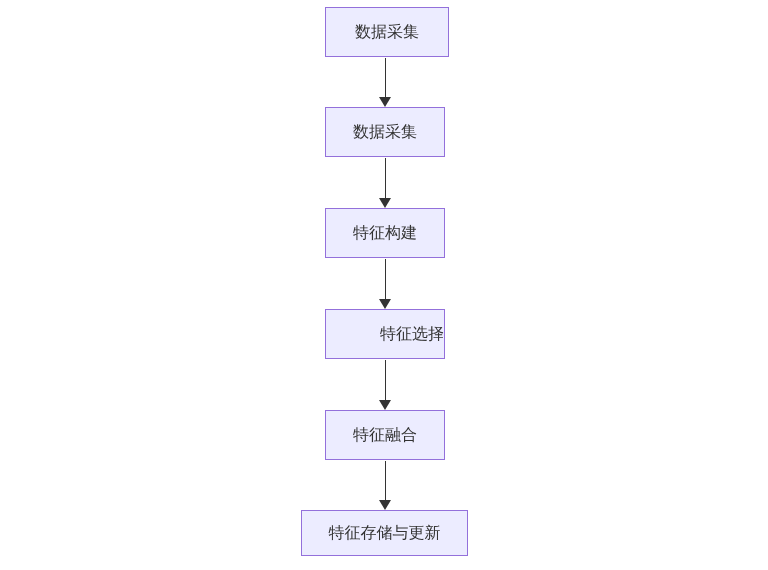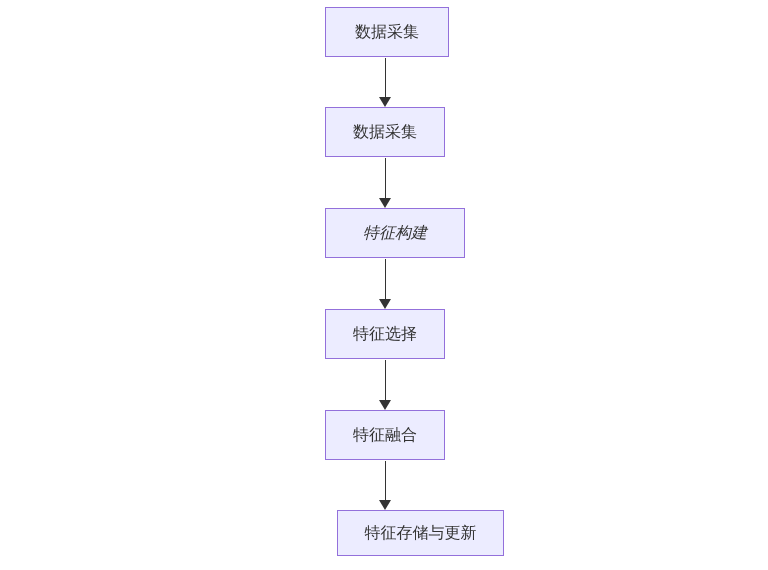--- a/index.html
+++ b/index.html
@@ -24,24 +24,24 @@
     font-size: 16px;
     display: flex;
     align-items: center;
     justify-content: center;
     text-align: center;
     white-space: nowrap;
   }
   
   .n1 { left: 325px; top: 7px;   width: 124px; height: 50px; }
   .n2 { left: 325px; top: 107px; width: 120px; height: 50px; }
-  .n3 { left: 325px; top: 208px; width: 140px; height: 50px; font-style: italic; }
-  .n4 { left: 325px; top: 309px; width: 120px; height: 50px; }
+  .n3 { left: 325px; top: 208px; width: 120px; height: 50px; }
+  .n4 { left: 325px; top: 309px; width: 120px; height: 50px; justify-content: flex-end; }
   .n5 { left: 325px; top: 410px; width: 120px; height: 50px; }
-  .n6 { left: 301px; top: 510px; width: 167px; height: 46px; margin-left: 36px; }
+  .n6 { left: 301px; top: 510px; width: 167px; height: 46px; }
 
   .edge {
     position: absolute;
     left: 385px;
     width: 12px;
     margin-left: -6px;
     display: flex;
     flex-direction: column;
     align-items: center;
   }

